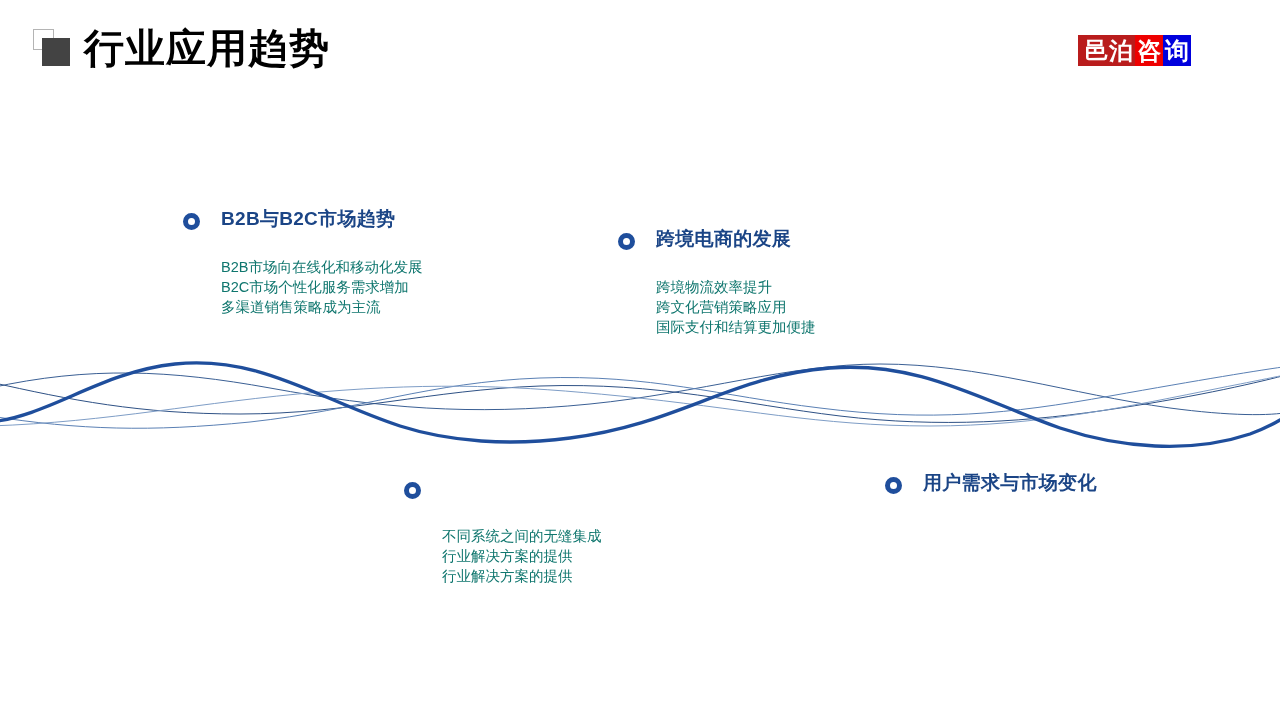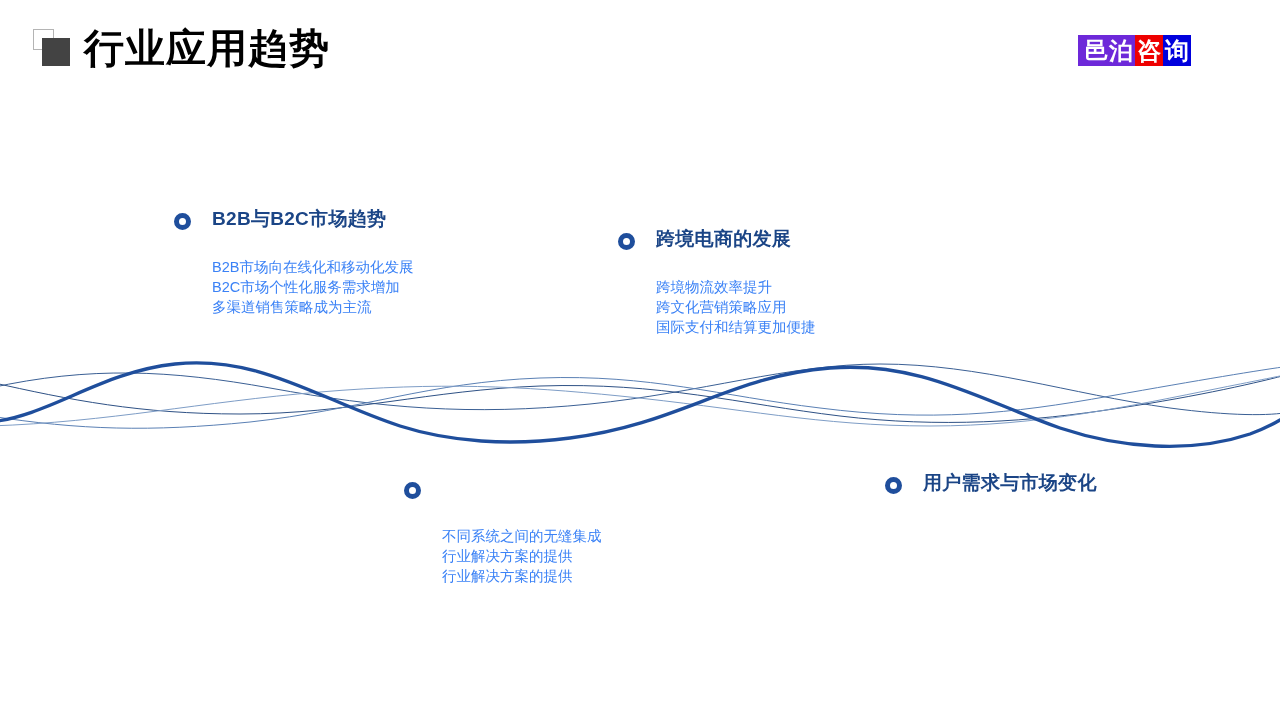--- a/index.html
+++ b/index.html
@@ -70,21 +70,21 @@
     align-items: stretch;
     font-size: 24px;
     font-weight: bold;
     line-height: 31px;
   }
   #brand-logo .lg-seg {
     padding: 0 2px;
     color: #ffffff;
     white-space: nowrap;
   }
-  #brand-logo .seg-black { background: #6d28d9; padding-left: 7px; }
+  #brand-logo .seg-black { background: #b91c1c; padding-left: 7px; }
   #brand-logo .seg-red   { background: #ee0000; }
   #brand-logo .seg-blue  { background: #0000dd; }
 
   
   #wave-decoration {
     position: absolute;
     left: 0;
     top: 330px;
     width: 1280px;
     height: 140px;
@@ -117,28 +117,28 @@
     font-size: 19px;
     font-weight: bold;
     color: #1b4586;
     white-space: nowrap;
     letter-spacing: 0.3px;
   }
   .block-body {
     margin-top: 18px;
     margin-left: 38px;
     font-size: 14.5px;
-    color: #3b82f6;
+    color: #0f766e;
     line-height: 20px;
     white-space: nowrap;
   }
   .block-body .line { display: block; }
 
   
-  #block-1 { left: 174px; top: 209px; }
+  #block-1 { left: 183px; top: 209px; }
   #block-2 { left: 618px; top: 209px; margin-top: 20px; }
   #block-3 { left: 404px; top: 478px; }
   #block-4 { left: 885px; top: 473px; }
 </style>
 </head>
 <body>
 
 <div id="slide-header">
 
   <div id="title-icon">

